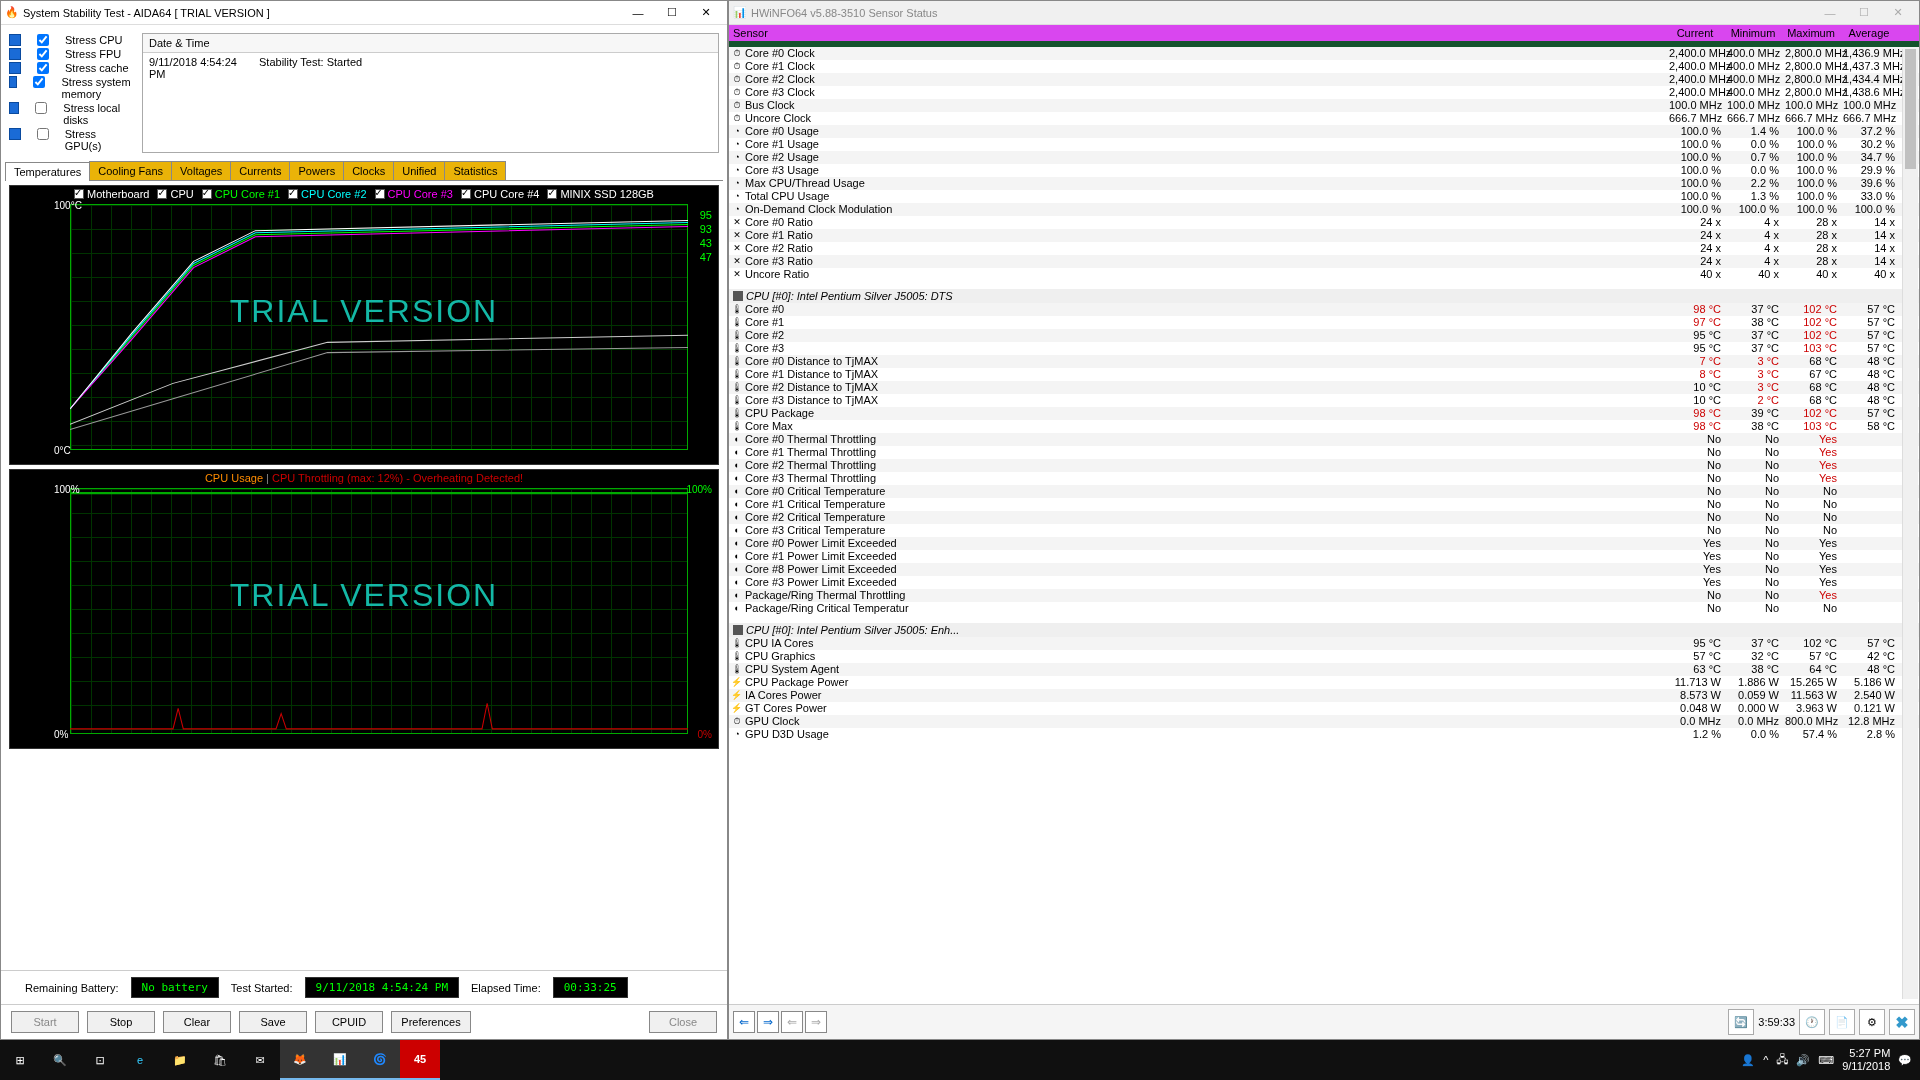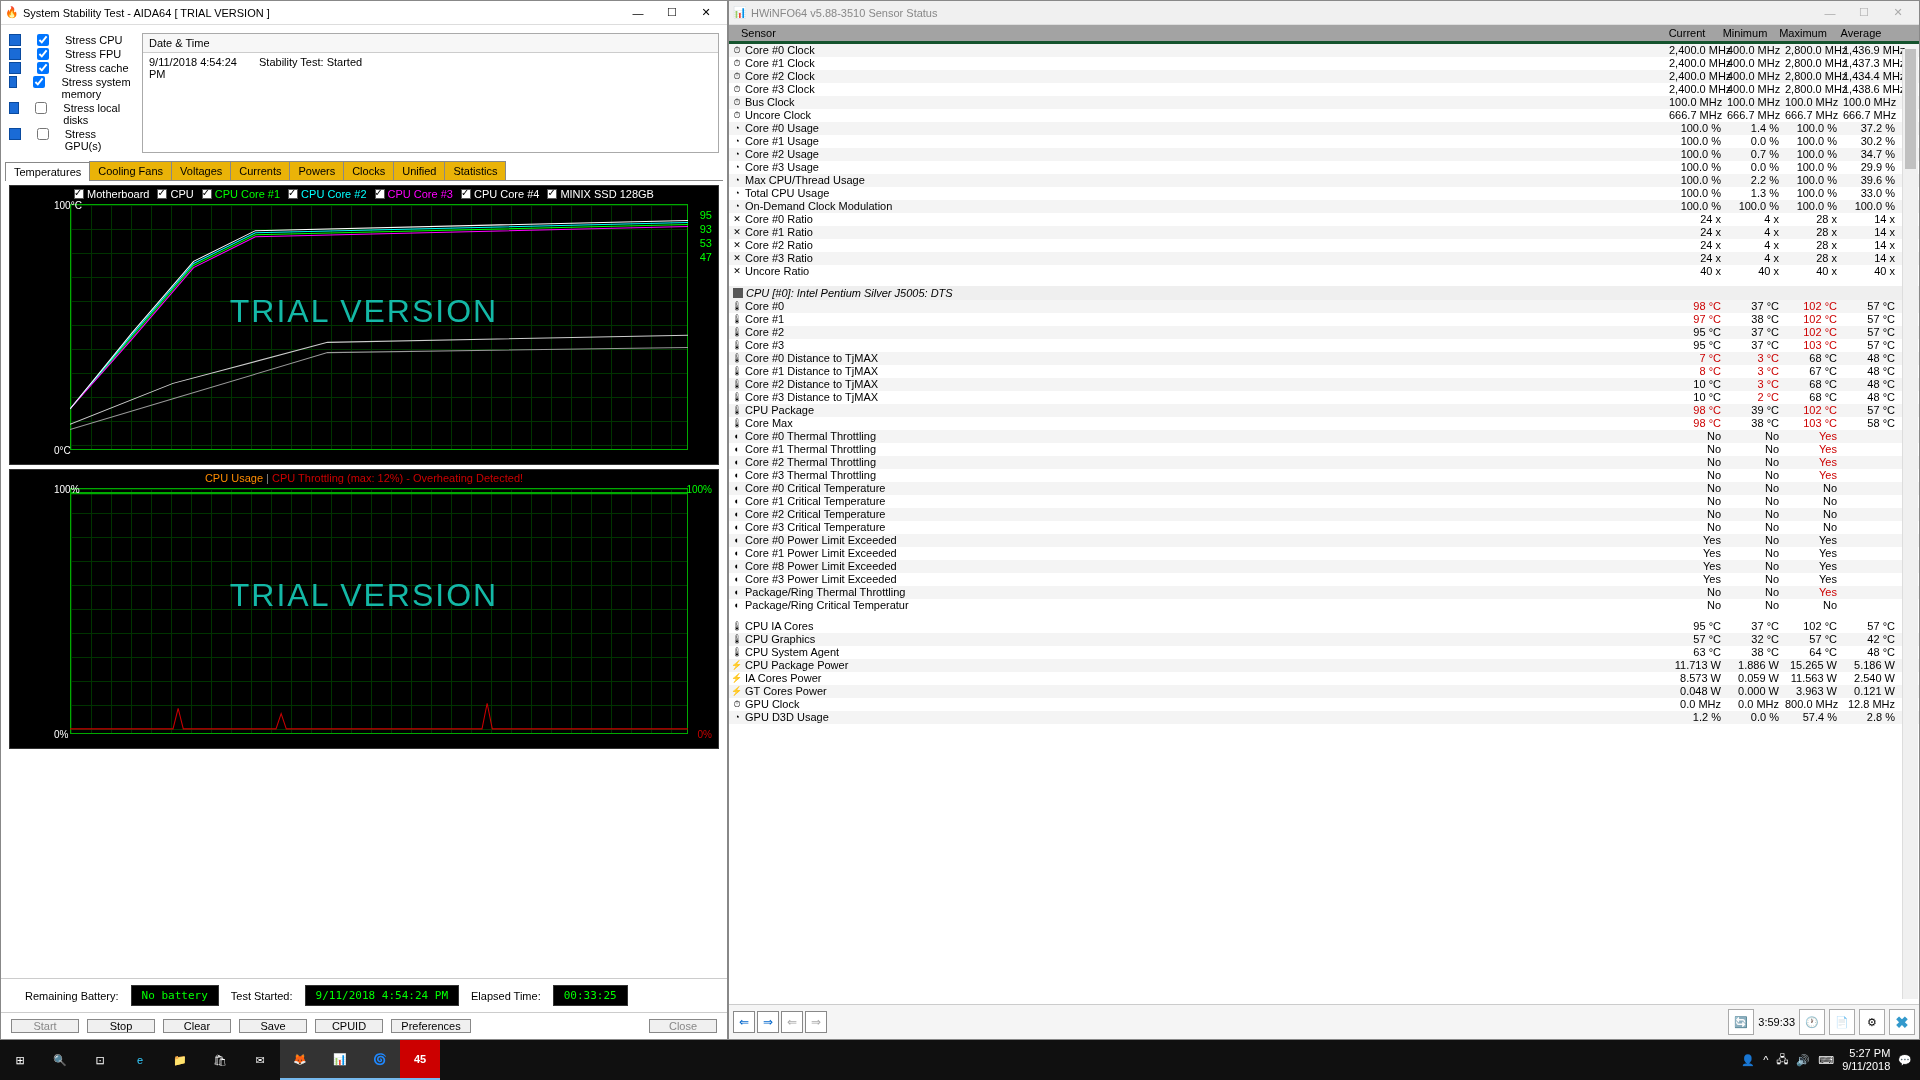--- a/index.html
+++ b/index.html
@@ -39,25 +39,25 @@
 .graph .y-top { position:absolute; top:14px; left:44px; color:#fff; font-size:10px;}
 .graph .y-bot { position:absolute; bottom:8px; left:44px; color:#fff; font-size:10px;}
 .graph .r-labels{position:absolute; right:6px; top:22px; color:#0f0; font-size:10px; line-height:14px; text-align:right;}
 .graph .grid { position:absolute; left:60px; right:30px; top:18px; bottom:14px; background-image: linear-gradient(#030 1px, transparent 1px), linear-gradient(90deg, #030 1px, transparent 1px); background-size: 20px 24px; border:1px solid #0a0;}
 .graph .throttle-banner{position:absolute;top:2px;left:0;right:0;text-align:center;font-size:10px;}
 .graph .throttle-banner .cu{color:#ff8c00;}
 .graph .throttle-banner .th{color:#c00;}
 .status-bar { display: flex; align-items: center; gap: 12px; padding: 6px 24px; font-size: 11px; border-top: 1px solid #ccc;}
 .status-bar .black-box{ background:#000; color:#0f0; padding:3px 10px; border:1px solid #333; font-family: monospace; font-size:11px;}
 .btn-row { display:flex; gap:8px; padding:6px 10px; border-top:1px solid #ccc;}
-.btn-row button{ width:68px; height:14px; background:#f0f0f0; border:1px solid #888; cursor:default;}
+.btn-row button{ width:68px; height:22px; background:#f0f0f0; border:1px solid #888; cursor:default;}
 .btn-row button:disabled{color:#888;}
 .btn-row .spacer{flex:1;}
 
-.sensor-head { display:flex; background:#a3a3a3; border-bottom:3px solid #14532d; font-size:11px; padding:2px 8px;}
+.sensor-head { display:flex; background:#d946ef; border-bottom:6px solid #14532d; font-size:11px; padding:2px 0;}
 .sensor-head .c1{width:180px; padding-left:4px;}
 .sensor-head .cv{width:58px; text-align:center; padding-right:6px;}
 .sensor-body{flex:1; overflow-y:auto;}
 .sensor-row{display:flex; align-items:center; height:13px; font-size:10.5px; line-height:13px;}
 .sensor-row:nth-child(odd){background:#f4f4f4;}
 .sensor-row .ic{width:14px; text-align:center; font-size:9px; padding-left:2px;}
 .sensor-row .nm{width:166px; white-space:nowrap; overflow:hidden; padding-left:2px;}
 .sensor-row .v{width:58px; text-align:right; padding-right:6px; white-space:nowrap;}
 .sensor-row .v.red{color:#c00;}
 .sensor-group{display:flex; align-items:center; height:14px; background:#efefef; font-style:italic; font-size:10.5px; padding-left:4px; gap:3px;}
@@ -194,21 +194,21 @@
         <div class="y-top">100°C</div>
         <div class="y-bot">0°C</div>
         <div class="r-labels" id="rlabels1">
             <div>95</div>
             <div>93</div>
             <div></div>
             <div></div>
             <div></div>
             <div></div>
             <div></div>
-            <div>53</div>
+            <div>43</div>
             <div>47</div>
           </div>
         <div class="watermark">TRIAL VERSION</div>
       </div>
       <div class="graph g2">
         <div class="throttle-banner">
           <span class="cu">CPU Usage</span><span style="color:#888">  |  </span><span class="th">CPU Throttling (max: 12%) - Overheating Detected!</span>
         </div>
         <div class="grid"></div>
         <svg class="line-chart" viewBox="0 0 600 240" preserveAspectRatio="none">
@@ -681,20 +681,24 @@
           <span class="ic">◐</span>
           <span class="nm">Package/Ring Critical Temperature</span>
           <span style="flex:1"></span>
           <span class="v ">No</span>
           <span class="v ">No</span>
           <span class="v ">No</span>
           <span class="v"></span>
           <span style="width:18px"></span>
         </div>
         <div style="height: 8px;"></div>
+        <div class="sensor-group">
+          <span class="gi"></span>
+          <span>CPU [#0]: Intel Pentium Silver J5005: Enh...</span>
+        </div>
         <div class="sensor-row">
           <span class="ic">🌡</span>
           <span class="nm">CPU IA Cores</span>
           <span style="flex:1"></span>
           <span class="v ">95 °C</span>
           <span class="v ">37 °C</span>
           <span class="v ">102 °C</span>
           <span class="v">57 °C</span>
           <span style="width:18px"></span>
         </div>

